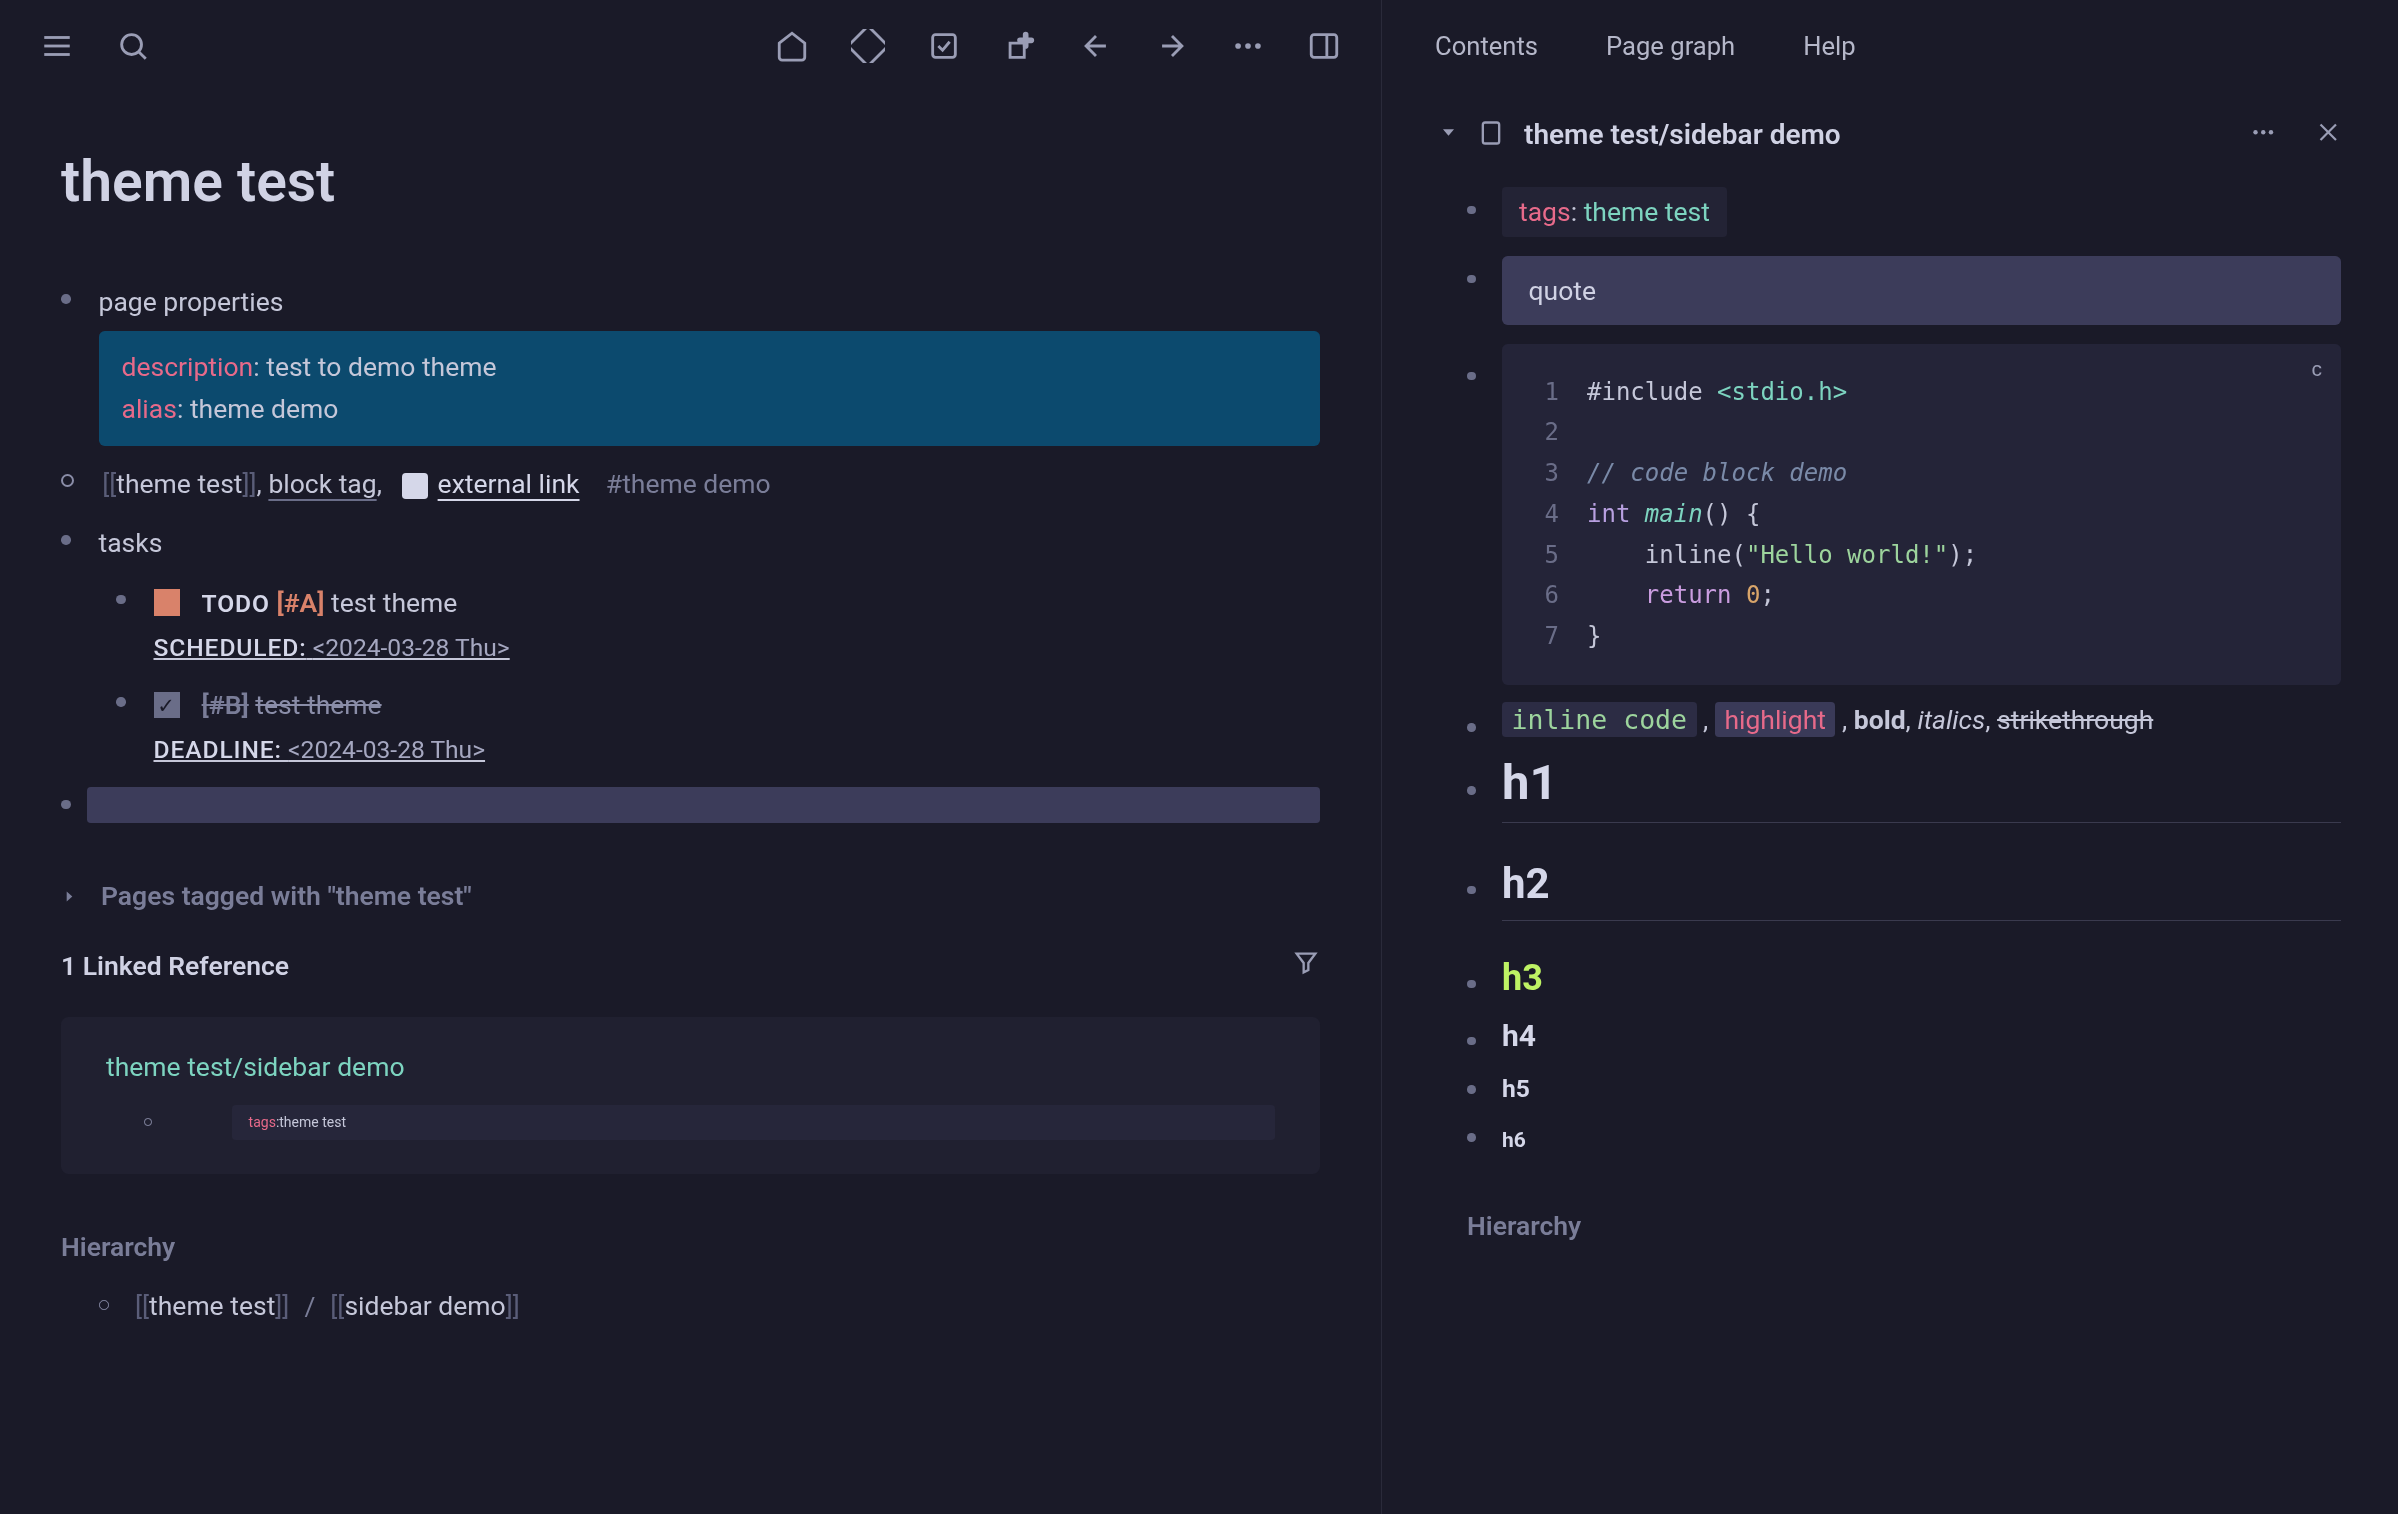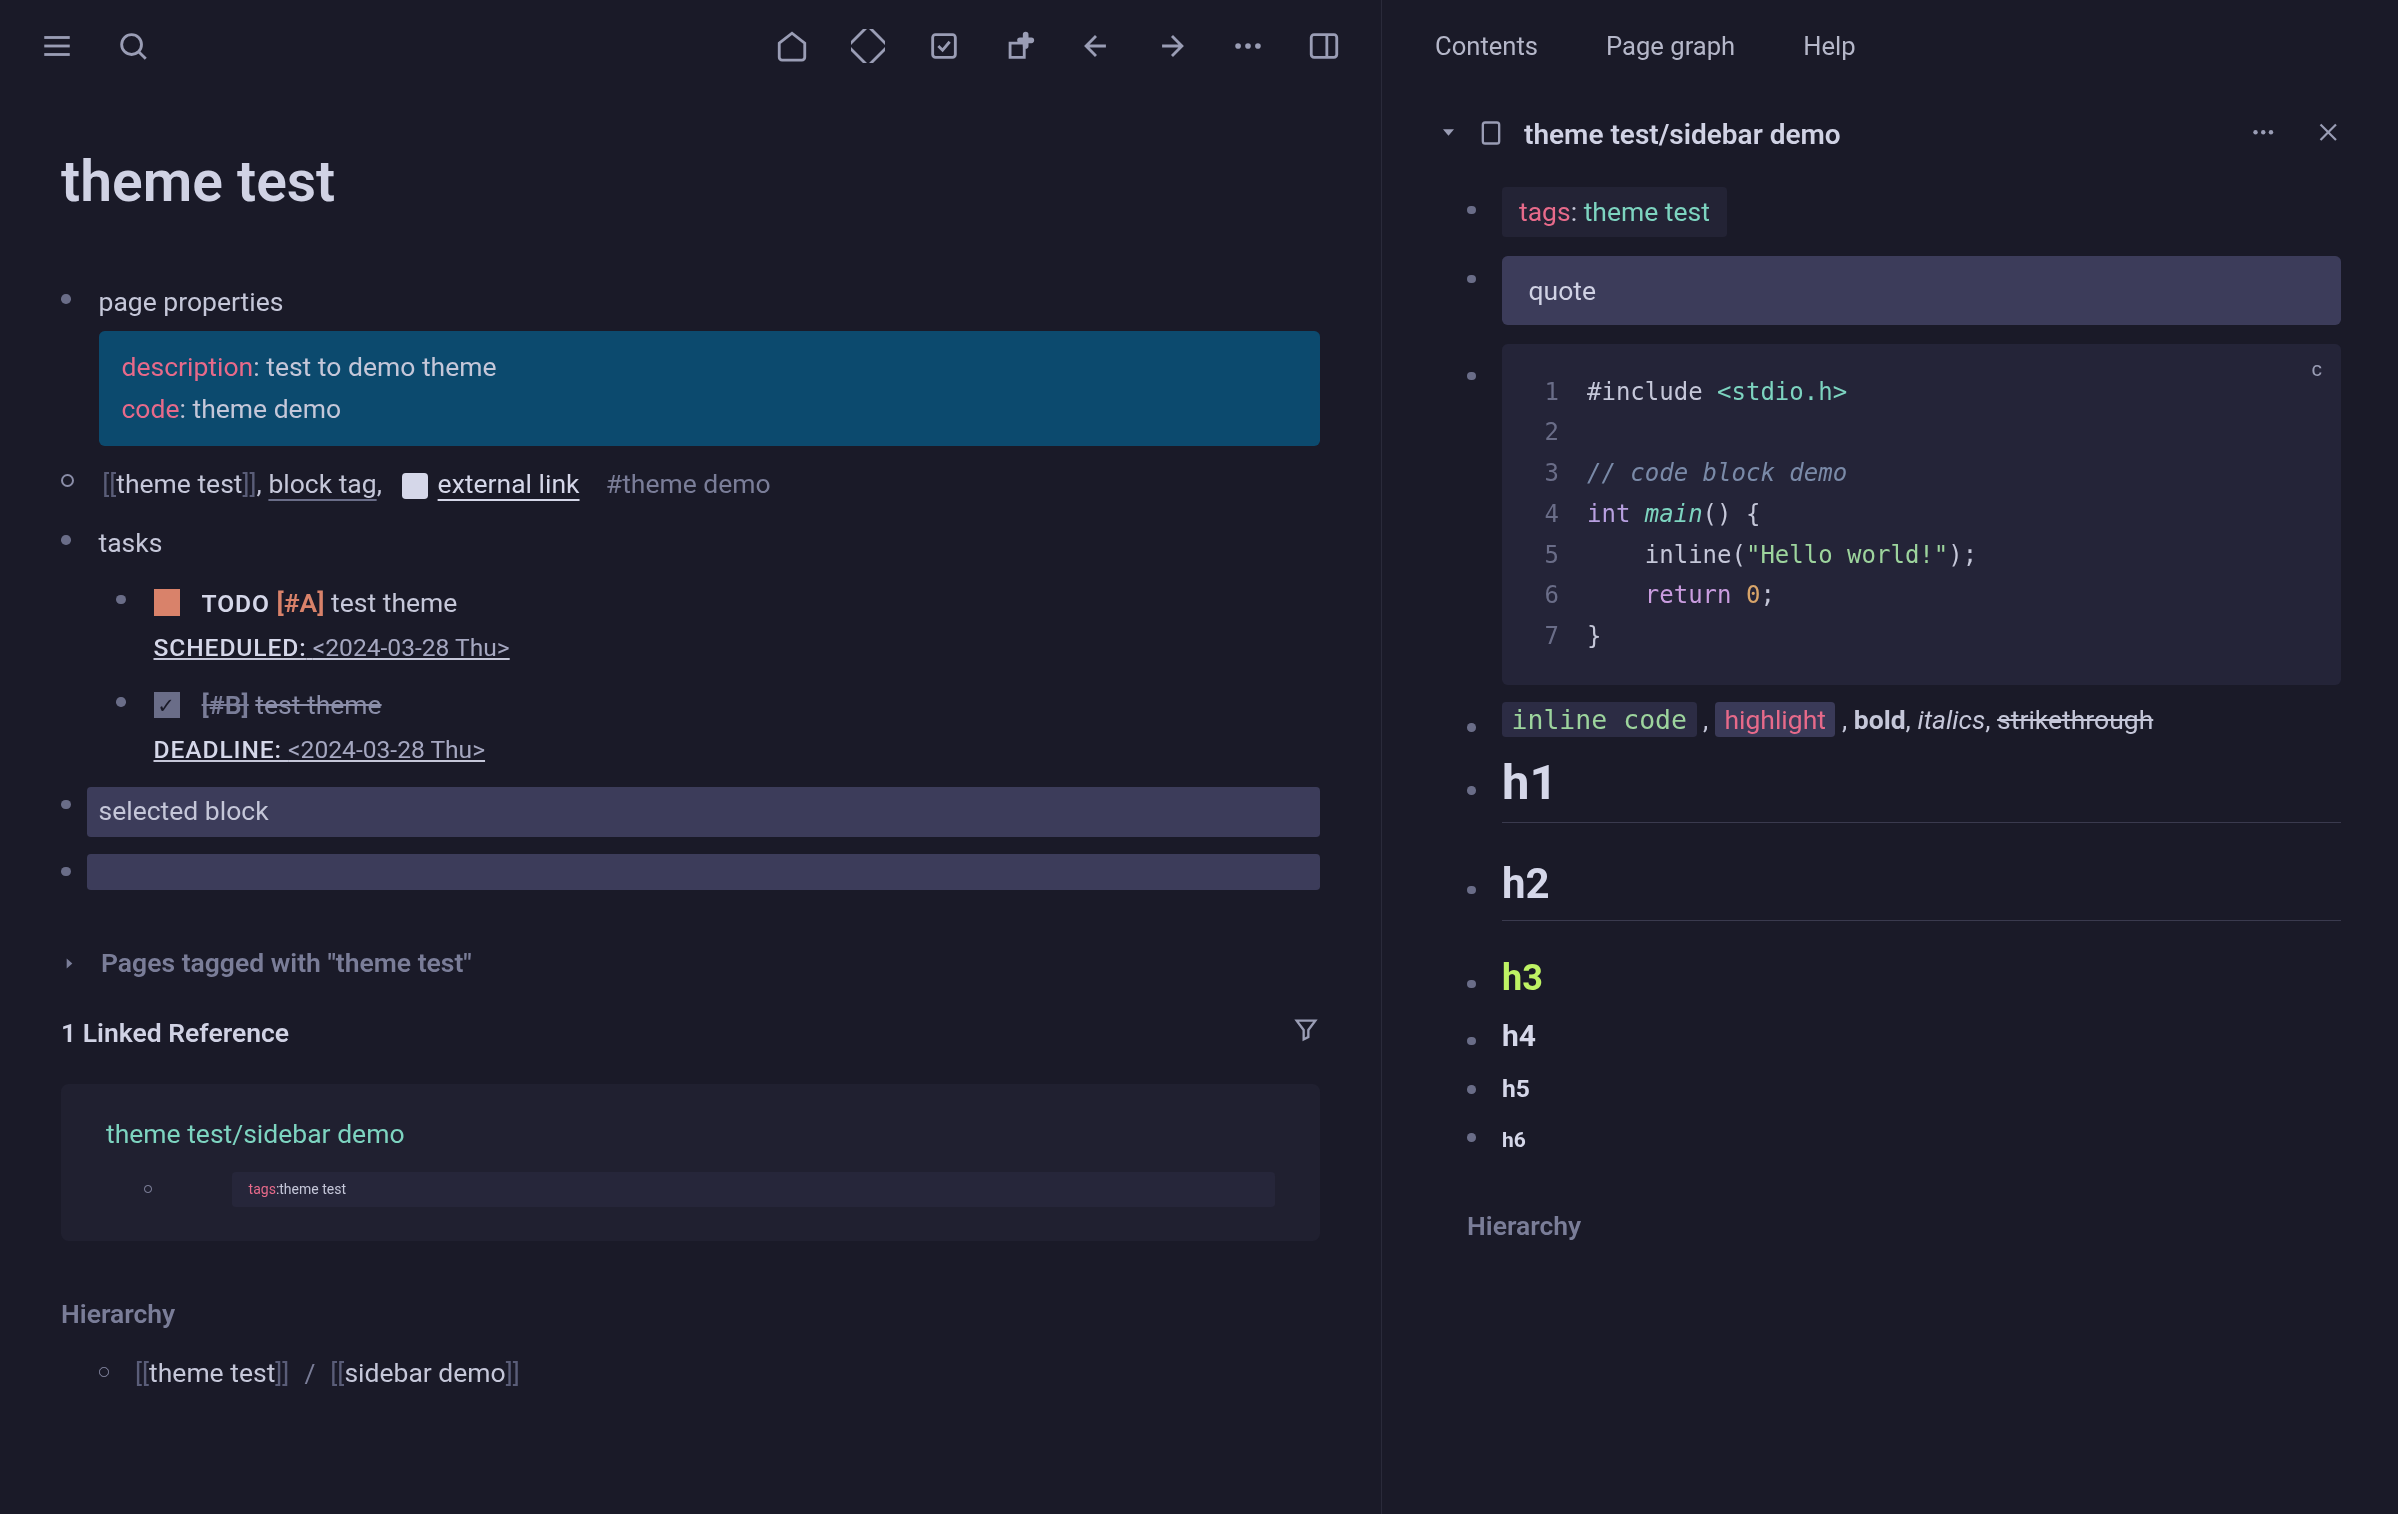--- a/index.html
+++ b/index.html
@@ -206,21 +206,21 @@
     <div class="main-content">
       <h1 class="page-title">theme test</h1>
 
       <ul class="block-list">
         <li class="block">
           <span class="bullet"></span>
           <div class="block-content">
             <div>page properties</div>
             <div class="props-box">
               <div><span class="prop-key">description</span><span class="prop-sep">: </span><span class="prop-val">test to demo theme</span></div>
-              <div><span class="prop-key">code</span><span class="prop-sep">: </span><span class="prop-val">theme demo</span></div>
+              <div><span class="prop-key">alias</span><span class="prop-sep">: </span><span class="prop-val">theme demo</span></div>
             </div>
           </div>
         </li>
 
         <li class="block">
           <span class="bullet open"></span>
           <div class="block-content">
             <span class="page-ref-br">[[</span><span class="page-ref">theme test</span><span class="page-ref-br">]]</span><span>, </span>
             <span class="block-tag">block tag</span><span>,&nbsp;&nbsp;</span>
             <span class="ext-icon"></span><span class="ext-link">external link</span>
@@ -252,26 +252,20 @@
           <span class="bullet"></span>
           <div class="block-content">
             <span class="task-box done"></span>
             <span class="priority-b-tag">[#B]</span>
             <span> </span>
             <span class="task-text-done">test theme</span>
             <div class="scheduled"><span class="sched-label">DEADLINE:</span> <span class="sched-date">&lt;2024-03-28 Thu&gt;</span></div>
           </div>
         </li>
 
-        <li class="block">
-          <span class="bullet"></span>
-          <div class="block-content selected-block">
-            <span>selected block</span>
-          </div>
-        </li>
         <li class="block">
           <span class="bullet"></span>
           <div class="block-content empty-sel"></div>
         </li>
       </ul>
 
       <div class="section-header">
         <span class="caret"><svg viewBox="0 0 24 24" fill="currentColor">
               <path d="M8 5l8 7-8 7z"></path>
             </svg></span>

